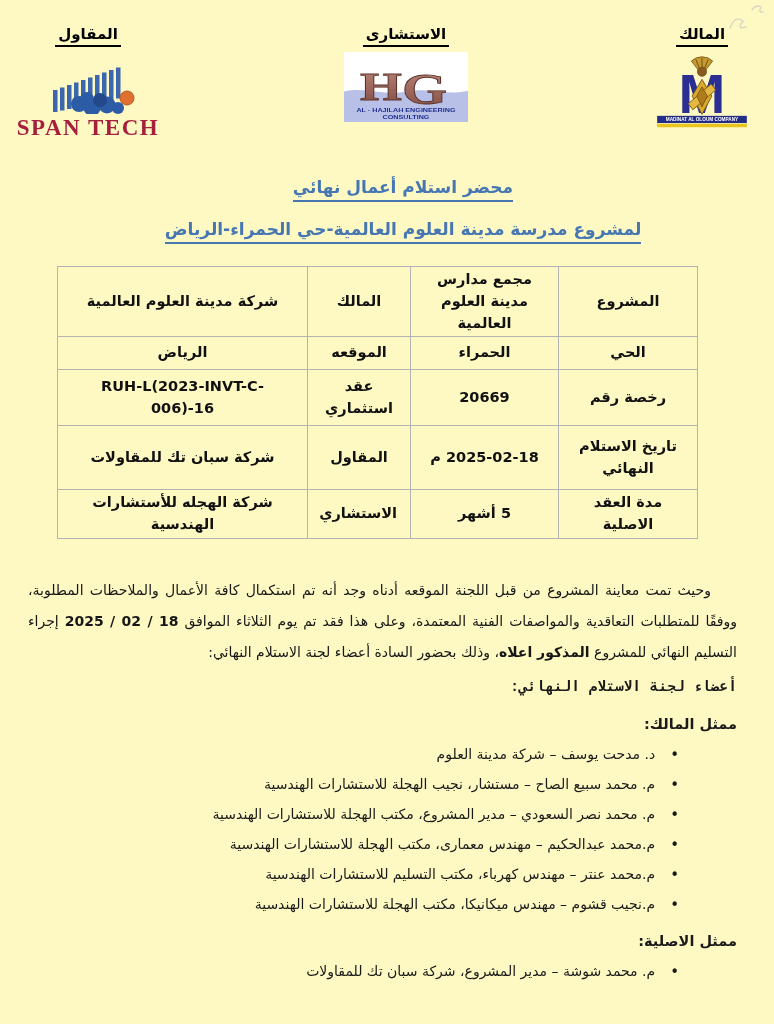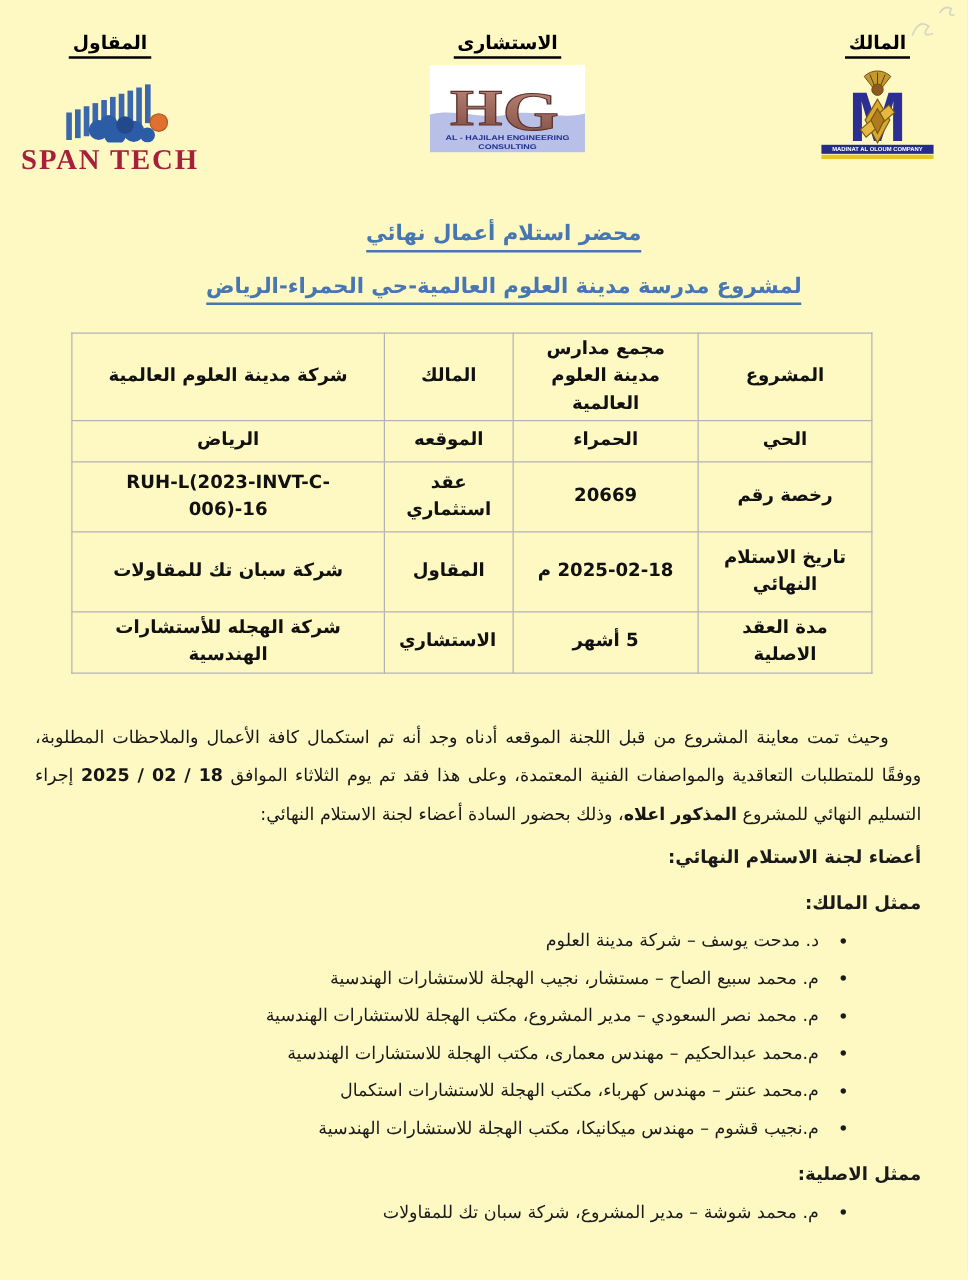--- a/index.html
+++ b/index.html
@@ -49,21 +49,21 @@
 
   
   .body-par {
     direction:rtl; text-align:justify; margin:36px 37px 0 28px;
     font-size:14px; line-height:31px; text-indent:26px; color:#161616;
   }
   .body-par .b { font-weight:bold; }
 
   
   .committee { direction:rtl; margin:10px 37px 0 40px; }
-  .sec-heading { font-weight:bold; font-size:14.5px; margin-top:8px; }
+  .sec-heading { font-weight:bold; font-size:14.5px; margin-top:8px;font-family:Liberation Mono, monospace; }
   .group-title { font-weight:bold; font-size:14.5px; margin-top:21px; }
   ul.members { list-style:none; padding-right:58px; margin-top:2px; }
   ul.members li { display:flex; align-items:baseline; gap:15px; margin-top:14px; font-size:14px; }
   ul.members .dot { font-size:15px; line-height:1; transform:translateY(1px); }
 </style>
 </head>
 <body>
 
 <div class="page">
 
@@ -216,21 +216,21 @@
         <li>
             <span class="dot">•</span>
             <span>م. محمد نصر السعودي – مدير المشروع، مكتب الهجلة للاستشارات الهندسية</span>
           </li>
         <li>
             <span class="dot">•</span>
             <span>م.محمد عبدالحكيم – مهندس معمارى، مكتب الهجلة للاستشارات الهندسية</span>
           </li>
         <li>
             <span class="dot">•</span>
-            <span>م.محمد عنتر – مهندس كهرباء، مكتب الهجلة للاستشارات استكمال</span>
+            <span>م.محمد عنتر – مهندس كهرباء، مكتب التسليم للاستشارات الهندسية</span>
           </li>
         <li>
             <span class="dot">•</span>
             <span>م.نجيب قشوم – مهندس ميكانيكا، مكتب الهجلة للاستشارات الهندسية</span>
           </li>
       </ul>
     </div>
 
     <div class="group">
       <div class="group-title">ممثل الاصلية:</div>

